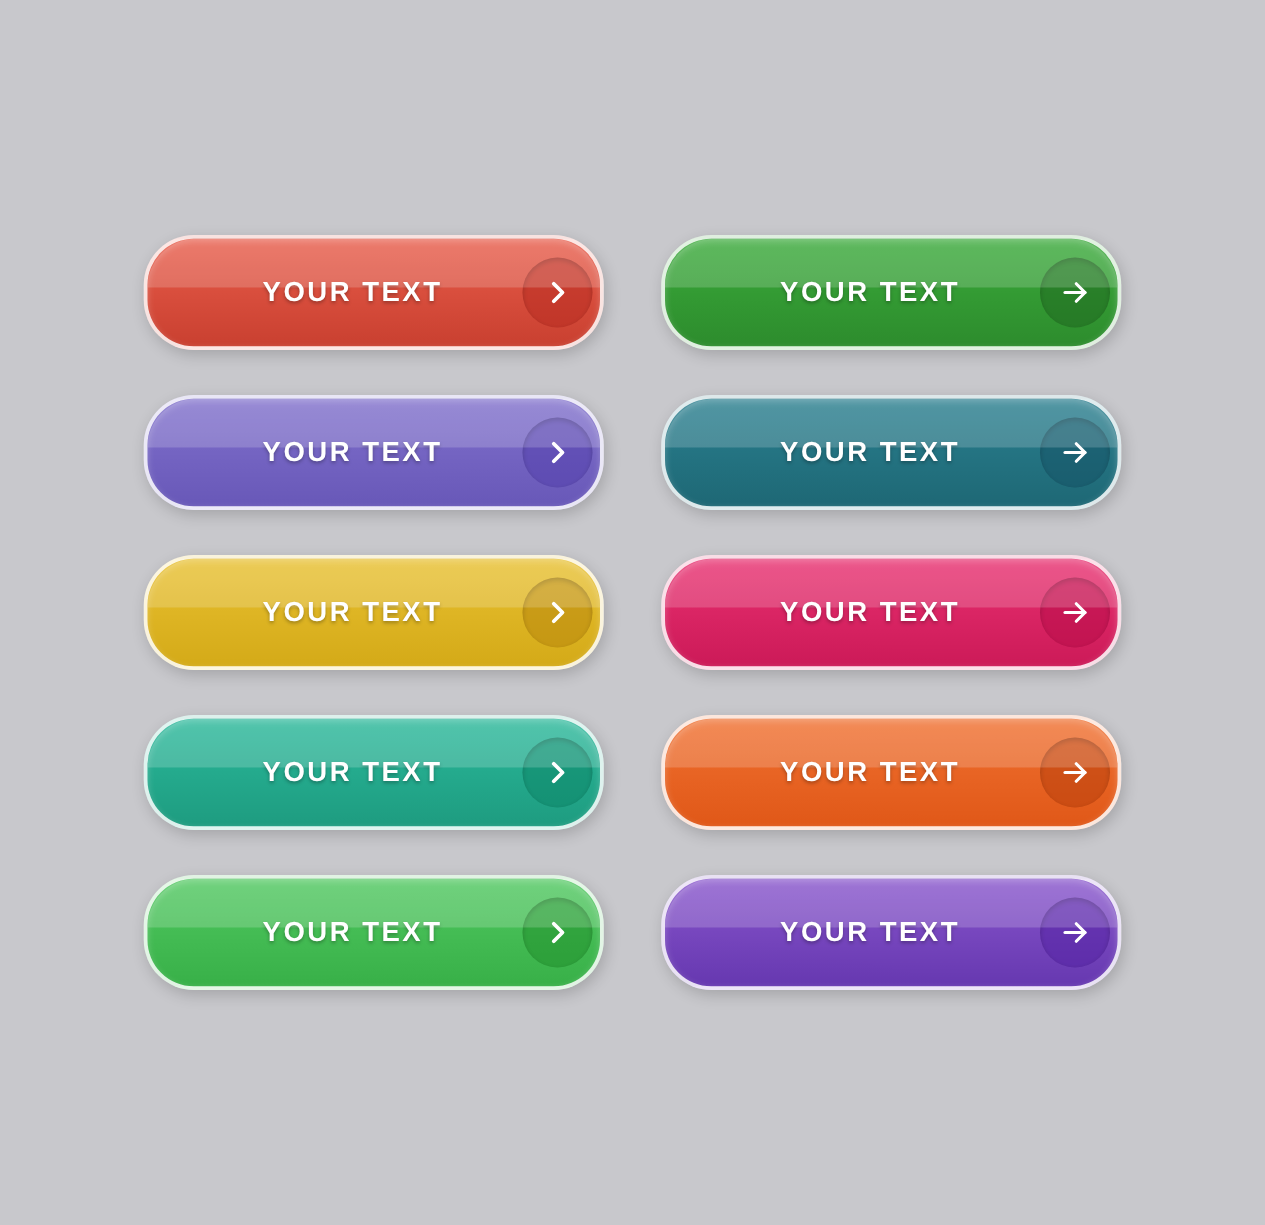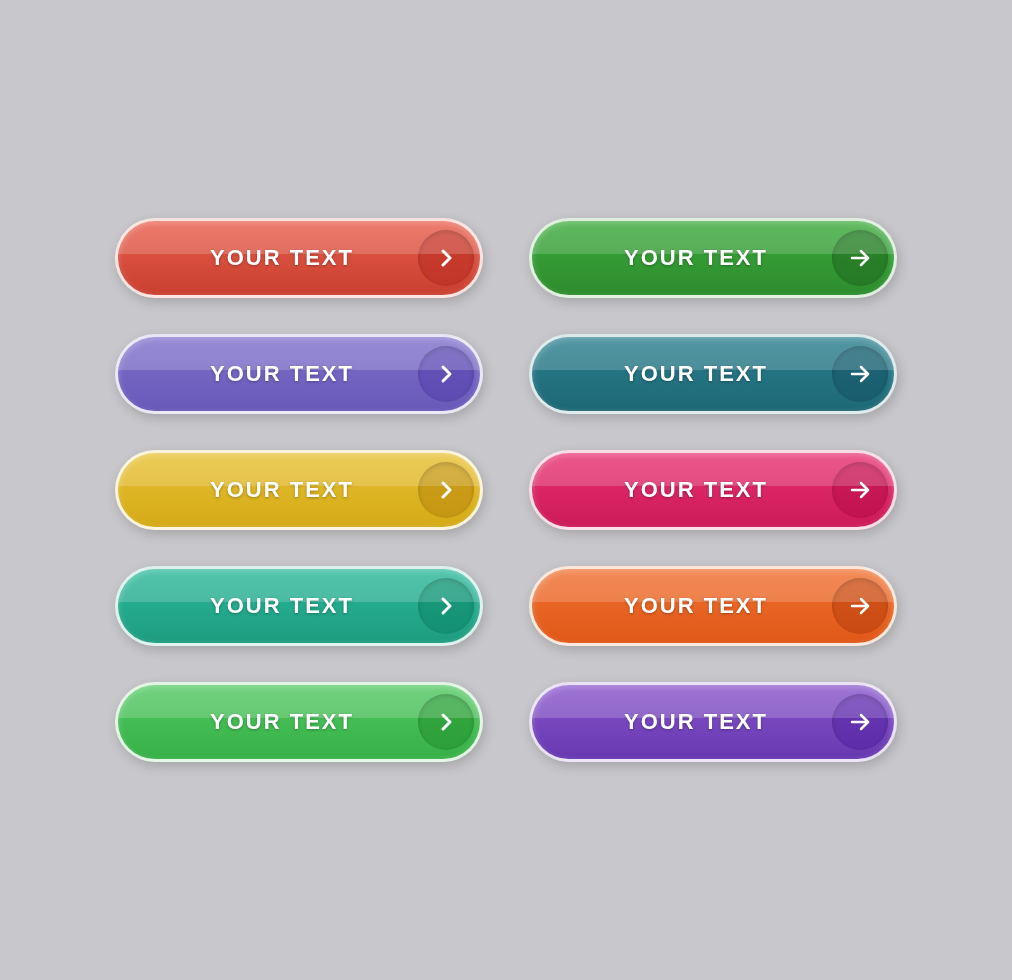--- a/index.html
+++ b/index.html
@@ -25,21 +25,21 @@
       display: flex;
       align-items: center;
       justify-content: center;
     }
 
     .btn {
       display: flex;
       align-items: center;
       justify-content: space-between;
       width: 368px;
-      height: 80px;
+      height: 92px;
       border-radius: 40px;
       padding: 6px 6px 6px 28px;
       border: 3px solid rgba(255,255,255,0.85);
       box-shadow: 2px 4px 12px rgba(0,0,0,0.18), inset 0 2px 6px rgba(255,255,255,0.25);
       cursor: pointer;
       position: relative;
       overflow: hidden;
       text-decoration: none;
     }
 

